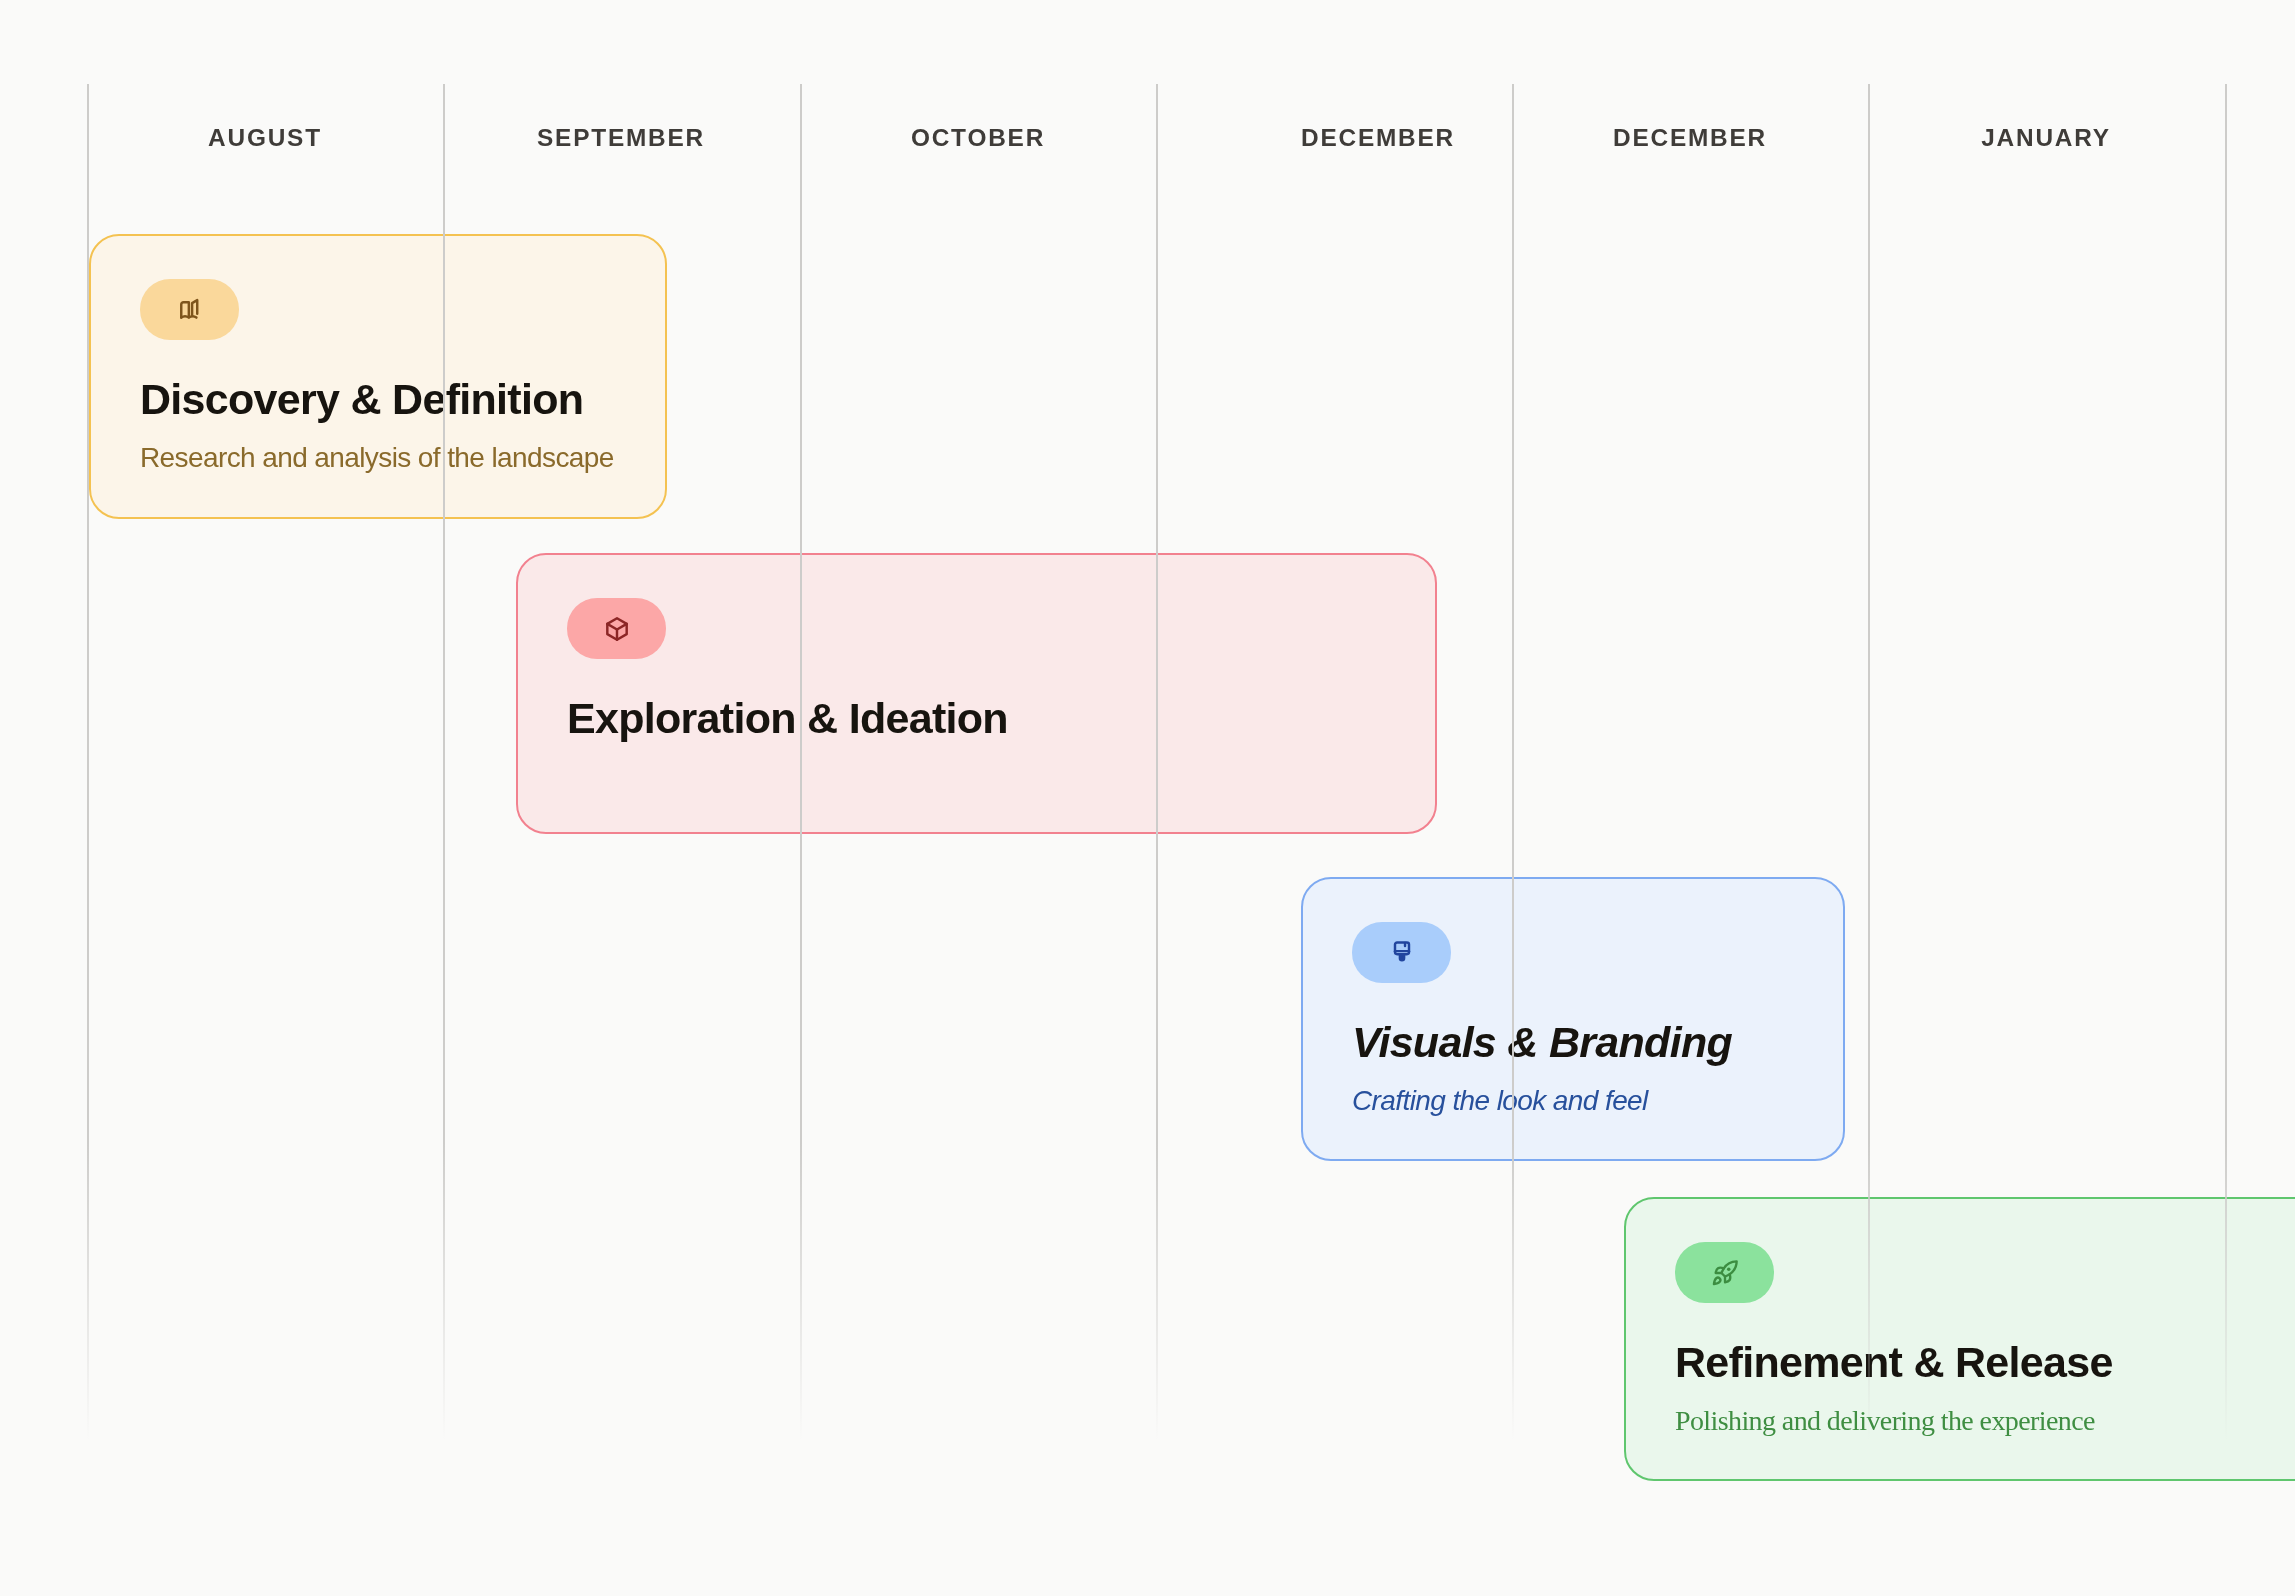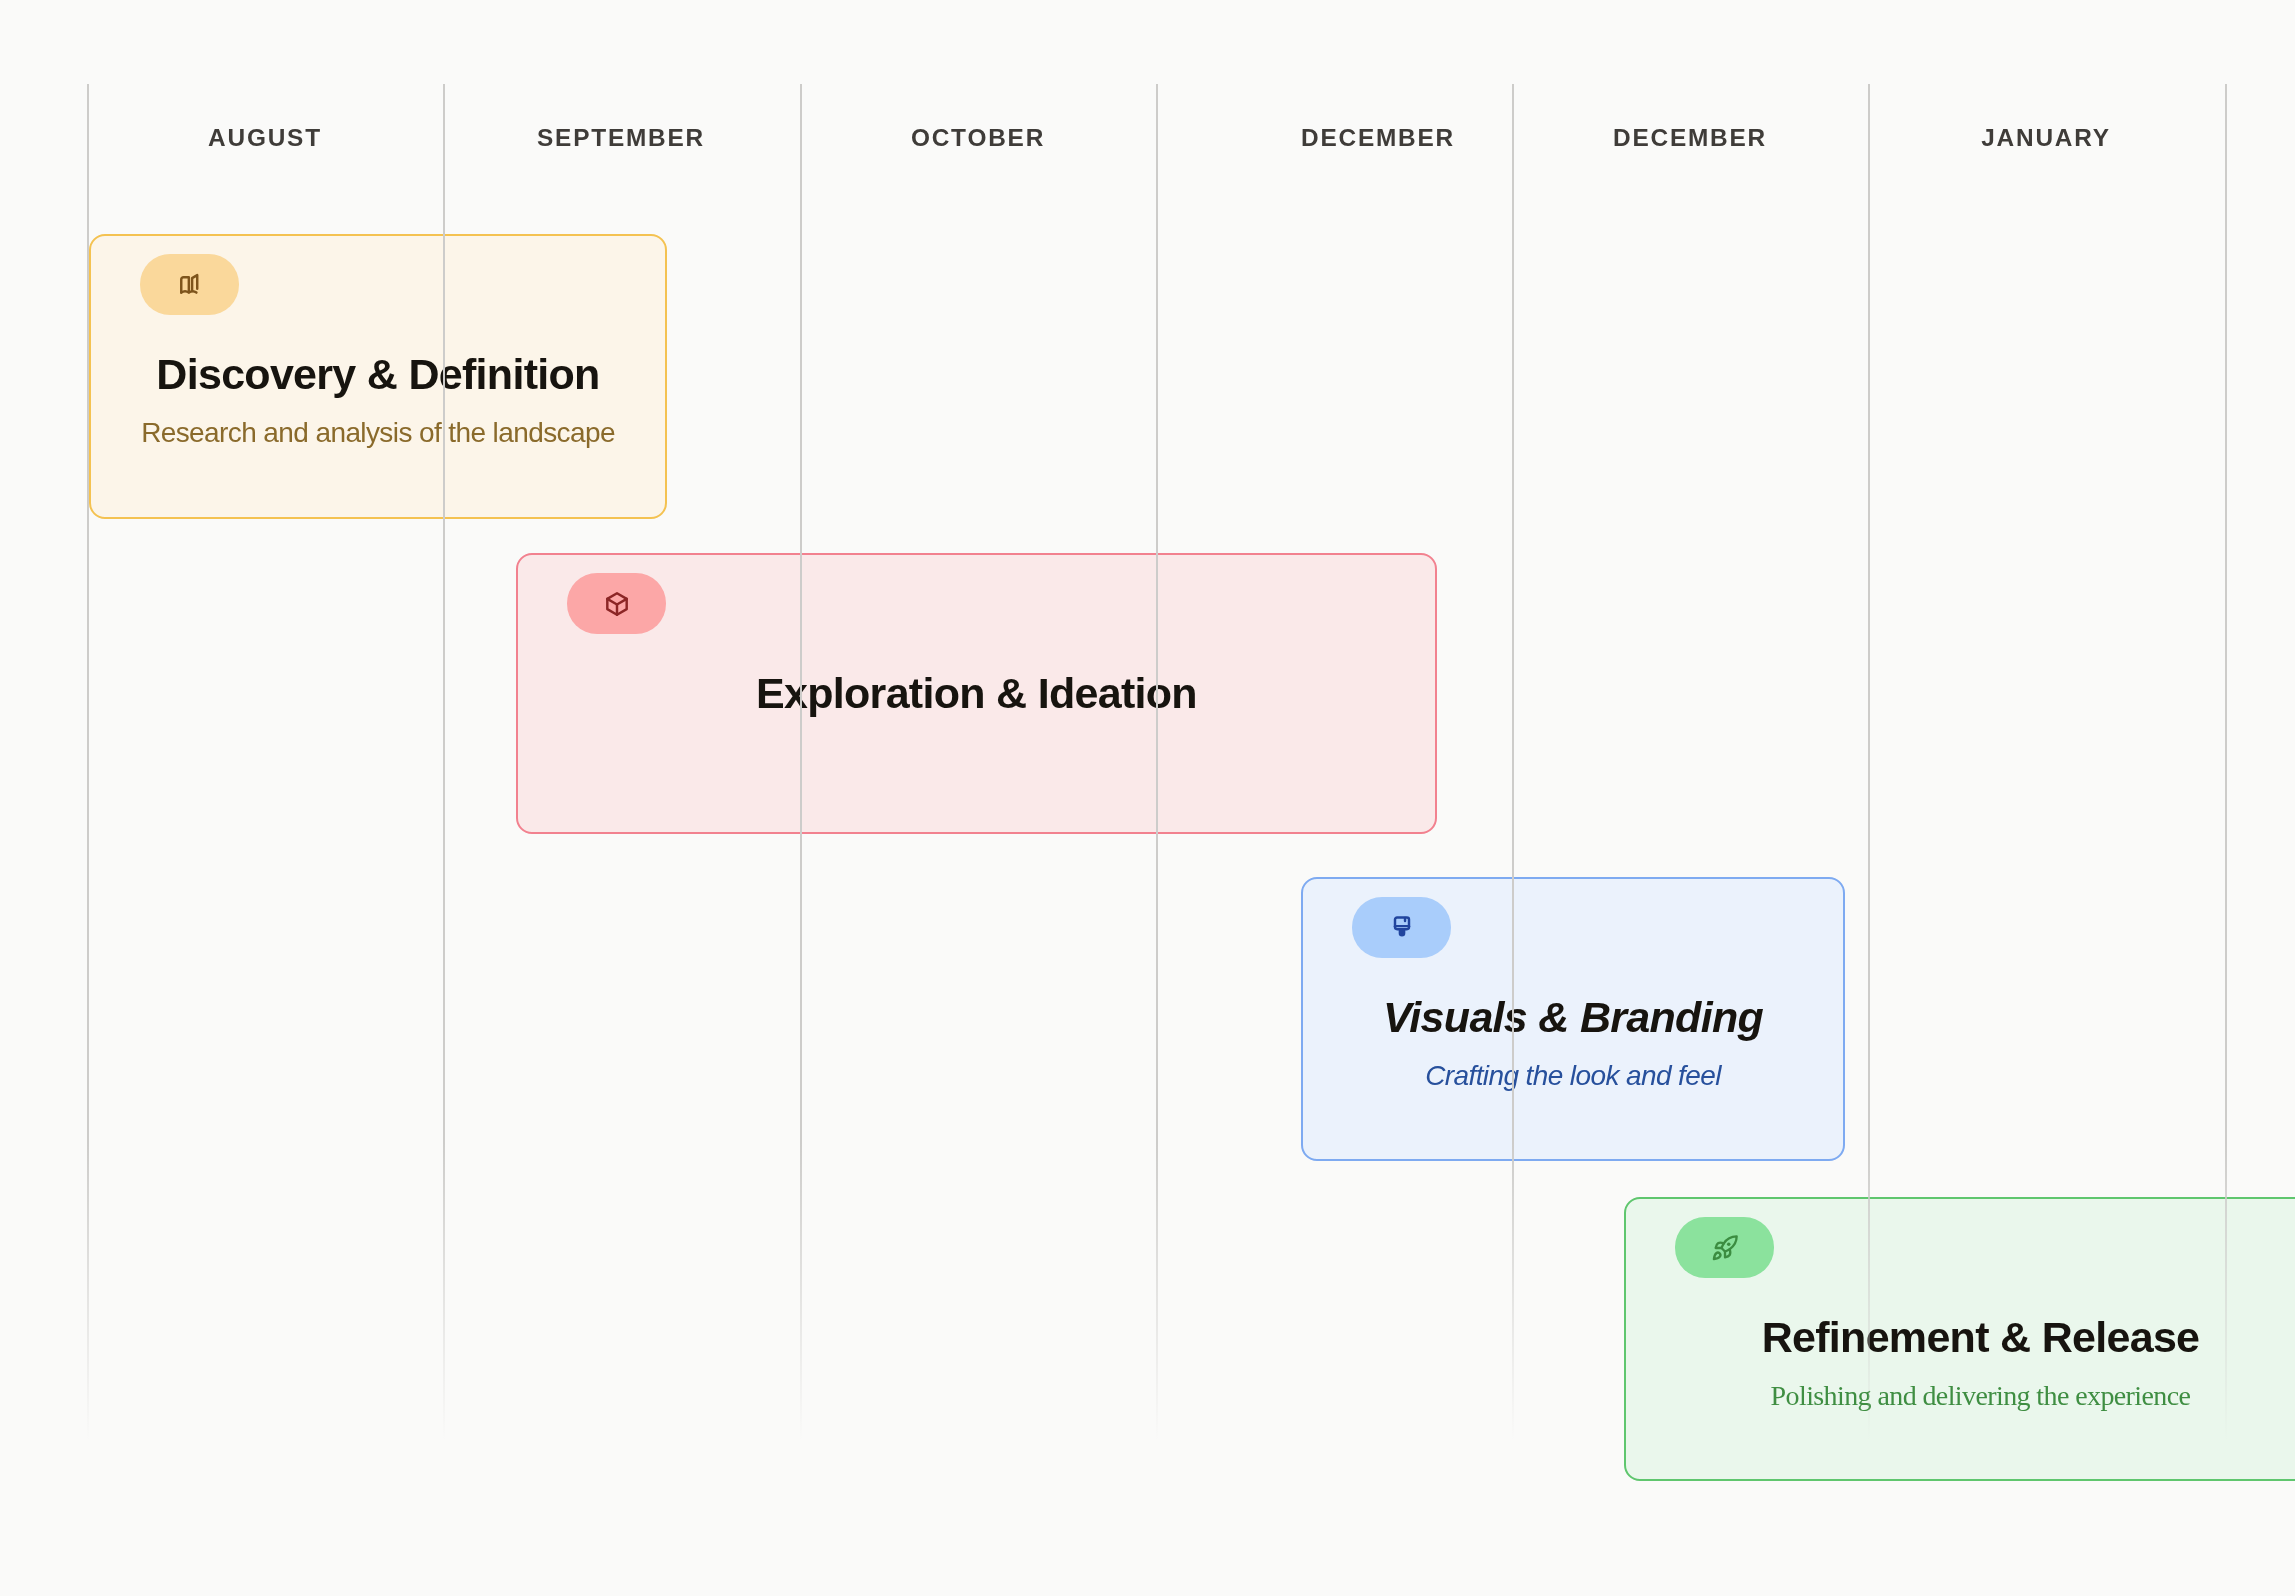--- a/index.html
+++ b/index.html
@@ -45,24 +45,23 @@
     z-index: 3;
   }
   .m0 { left: 87px; }  .m1 { left: 443px; }  .m2 { left: 800px; }
   .m3 { left: 1200px; } .m4 { left: 1512px; } .m5 { left: 1868px; }
 
   
   .phase-card {
     position: absolute;
     box-sizing: border-box;
     border: 2.2px solid;
-    border-radius: 16px;
-    padding: 18px 49px;
+    border-radius: 30px;
+    padding: 43px 49px;
     z-index: 1;
-    text-align: center;
   }
   .p1 { left: 89px;  top: 234px;  width: 578px;  height: 285px; }
   .p2 { left: 516px;  top: 553px;  width: 921px; height: 281px; }
   .p3 { left: 1301px; top: 877px; width: 544px;  height: 284px; font-style: italic; }
   .p4 { left: 1624px; top: 1197px; width: 713px;  height: 284px; }
 
   .icon-pill {
     position: relative;
     z-index: 3;
     width: 99px;

